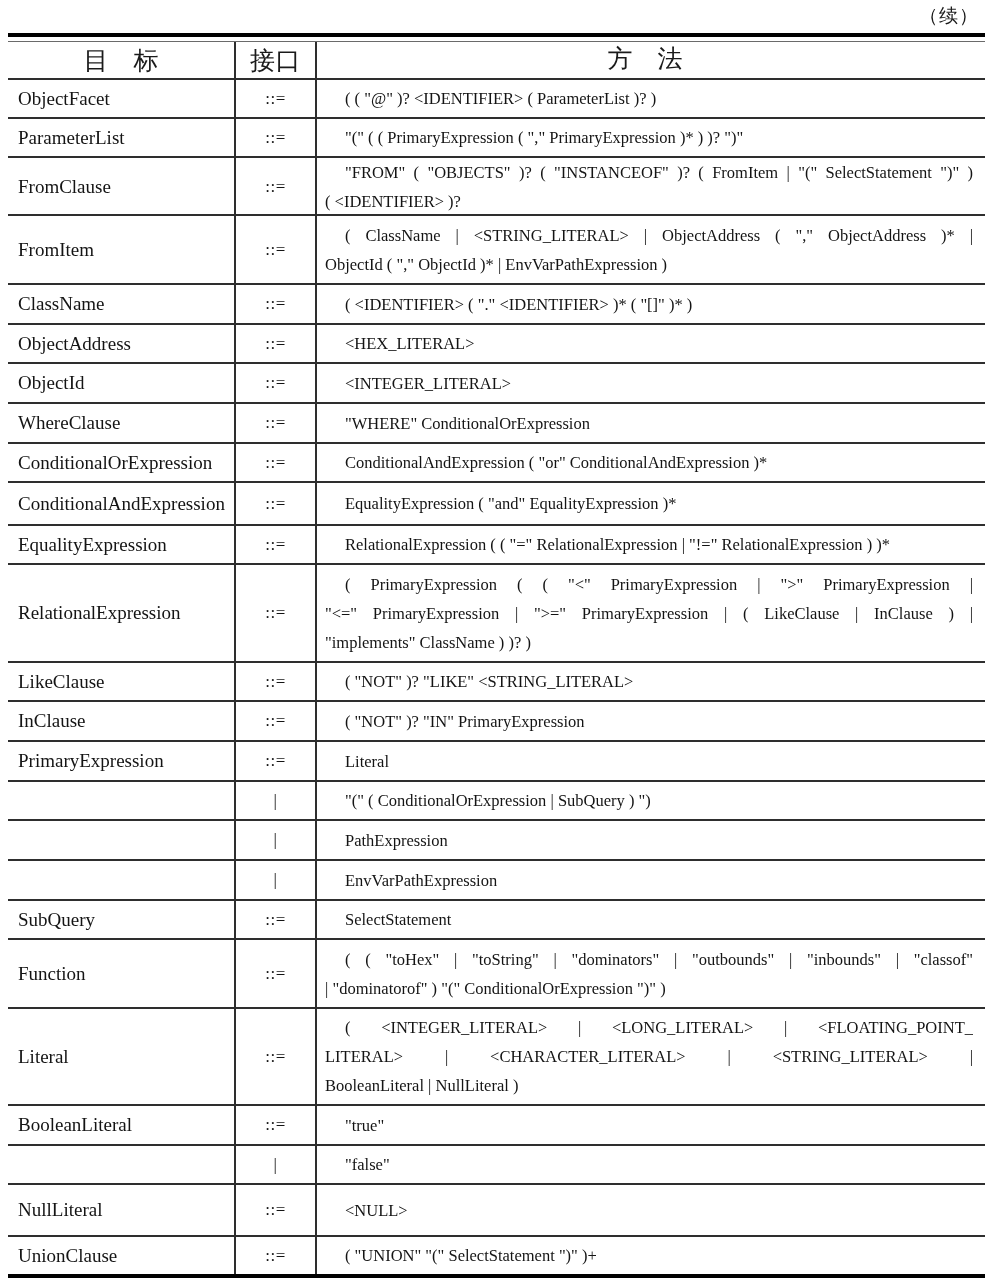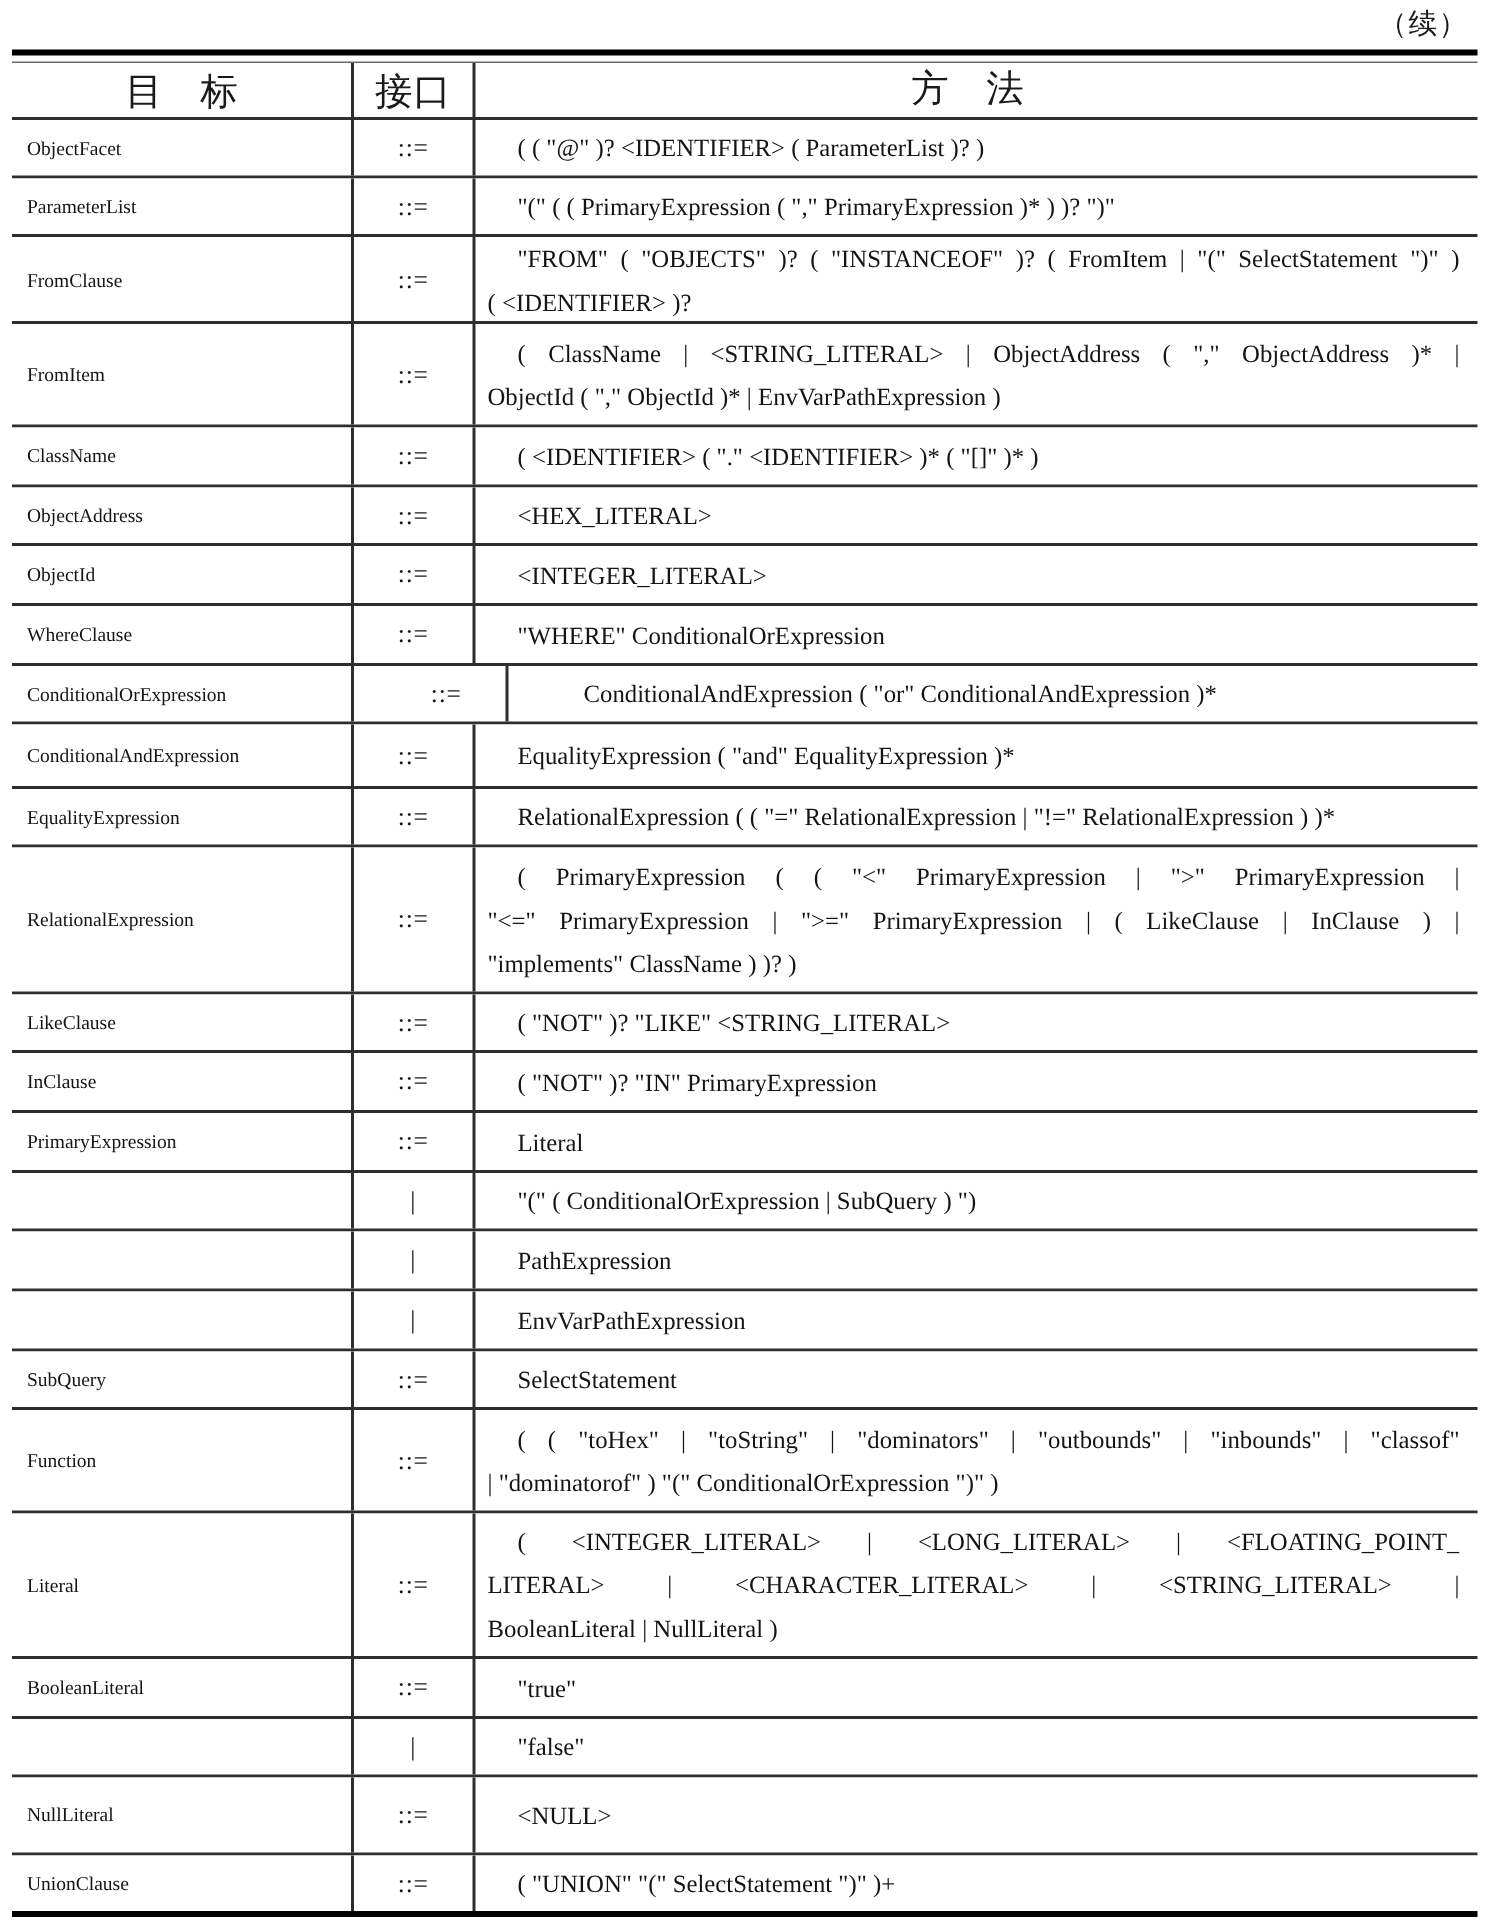--- a/index.html
+++ b/index.html
@@ -37,21 +37,21 @@
     grid-template-columns: 228px 81px 1fr;
     border-bottom: 2px solid #2e2e2e;
     background: #fff;
   }
   .trow.last-row { border-bottom: none; }
 
   .cell { display: flex; align-items: center; min-width: 0; }
   .c-target {
     border-right: 2px solid #2e2e2e;
     padding-left: 10px;
-    font-size: 13px;
+    font-size: 19px;
   }
   .c-op {
     border-right: 2px solid #2e2e2e;
     justify-content: center;
     font-size: 17px;
     letter-spacing: 0.5px;
   }
   .c-method {
     flex-direction: column;
     justify-content: center;
@@ -146,21 +146,21 @@
             <div class="m-line first last">&lt;INTEGER_LITERAL&gt;</div>
           </div>
         </div>
         <div class="trow" style="height: 40px;">
           <div class="cell c-target">WhereClause</div>
           <div class="cell c-op">::=</div>
           <div class="cell c-method">
             <div class="m-line first last">"WHERE" ConditionalOrExpression</div>
           </div>
         </div>
-        <div class="trow" style="height: 39px; gap: 22px;">
+        <div class="trow" style="height: 39px;">
           <div class="cell c-target">ConditionalOrExpression</div>
           <div class="cell c-op">::=</div>
           <div class="cell c-method">
             <div class="m-line first last">ConditionalAndExpression ( "or" ConditionalAndExpression )*</div>
           </div>
         </div>
         <div class="trow" style="height: 43px;">
           <div class="cell c-target">ConditionalAndExpression</div>
           <div class="cell c-op">::=</div>
           <div class="cell c-method">

